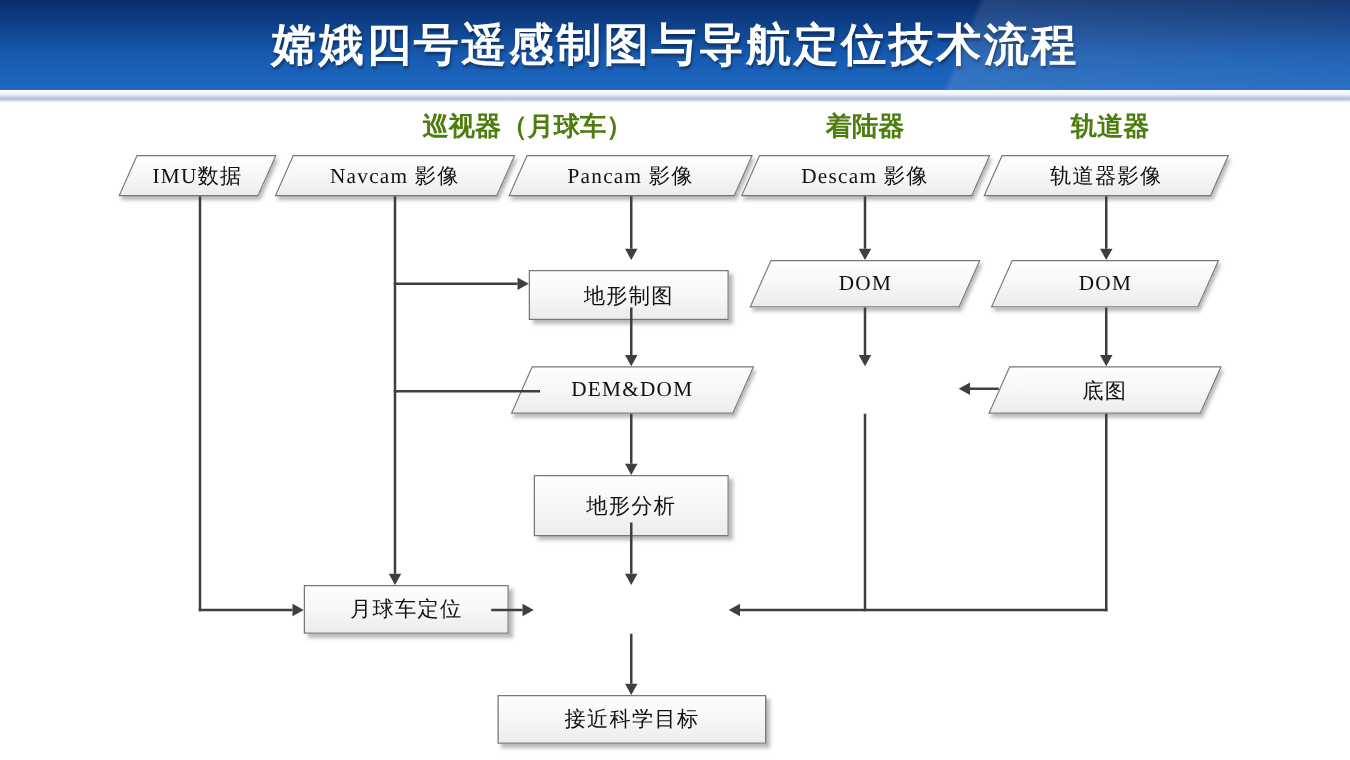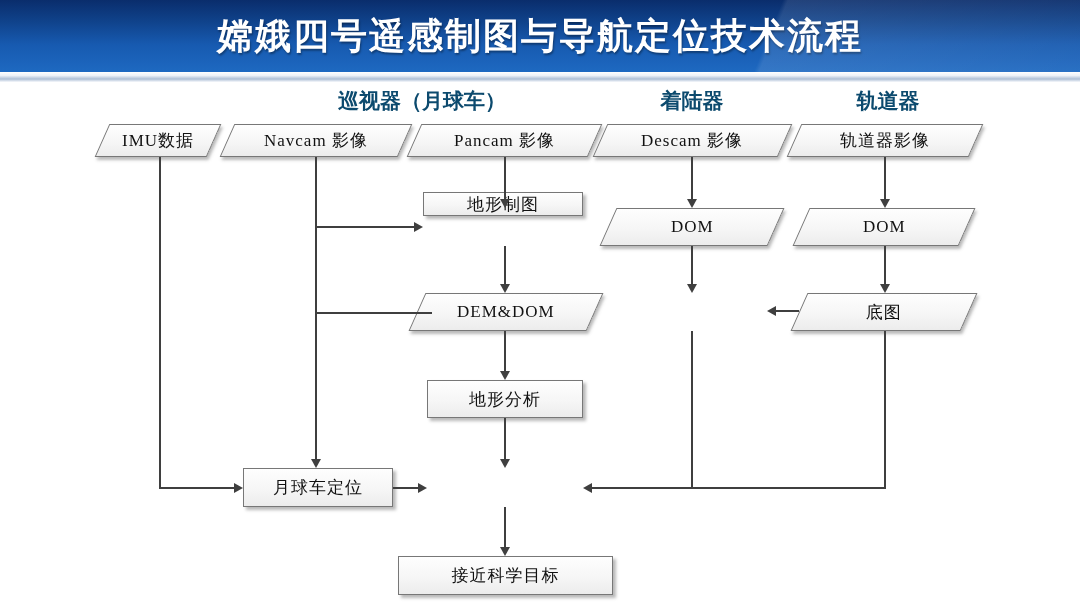--- a/index.html
+++ b/index.html
@@ -12,21 +12,21 @@
           display:flex;align-items:center;justify-content:center;}
   .banner-gloss{position:absolute;right:0;top:0;width:46%;height:100%;pointer-events:none;
           background:linear-gradient(112deg,rgba(255,255,255,0) 38%,rgba(255,255,255,0.10) 39%,rgba(255,255,255,0.05) 100%);}
   .banner-title{color:#ffffff;font-weight:bold;font-size:36px;letter-spacing:2px;
           text-shadow:1px 2px 2px rgba(0,0,0,0.35);white-space:nowrap;}
   .banner-strip{position:absolute;left:0;top:72px;width:1080px;height:10px;
           background:linear-gradient(180deg,#ffffff 0%,#eef2f8 35%,#aebfd6 70%,#f7f9fc 100%);}
 
   
   .col-hdr{position:absolute;transform:translateX(-50%);font-weight:bold;font-size:21px;
-           color:#0c4a6e;white-space:nowrap;}
+           color:#4d7c0f;white-space:nowrap;}
 
   
   .node{position:absolute;box-sizing:border-box;border:1px solid #777;
         background:linear-gradient(180deg,#fefefe 0%,#f6f6f6 55%,#ececec 100%);
         box-shadow:3px 3px 3px rgba(100,100,100,0.45);
         display:flex;align-items:center;justify-content:center;}
   .node .lbl{font-family:"Liberation Serif","DejaVu Serif",serif;font-size:17px;color:#111;
         white-space:nowrap;letter-spacing:1px;}
   .par{transform:skewX(-24deg);}
   .par .lbl{transform:skewX(24deg);}
@@ -64,42 +64,42 @@
   <div class="node par" style="left:414px;top:124px;width:181px;height:33px;">
     <span class="lbl">Pancam 影像</span>
     </div>
   <div class="node par" style="left:600px;top:124px;width:185px;height:33px;">
     <span class="lbl">Descam 影像</span>
     </div>
   <div class="node par" style="left:794px;top:124px;width:182px;height:33px;">
     <span class="lbl">轨道器影像</span>
     </div>
 
-  <div class="node" style="left:423px;top:192px;width:160px;height:24px;">
+  <div class="node" style="left:423px;top:216px;width:160px;height:40px;">
     <span class="lbl">地形制图</span>
     </div>
   <div class="node par" style="left:608px;top:208px;width:168px;height:38px;">
     <span class="lbl">DOM</span>
     </div>
   <div class="node par" style="left:801px;top:208px;width:166px;height:38px;">
     <span class="lbl">DOM</span>
     </div>
 
   <div class="node par" style="left:417px;top:293px;width:178px;height:38px;">
     <span class="lbl">DEM&amp;DOM</span>
     </div>
   <div class="node par" style="left:799px;top:293px;width:170px;height:38px;">
     <span class="lbl">底图</span>
     </div>
 
-  <div class="node" style="left:427px;top:380px;width:156px;height:38px;">
+  <div class="node" style="left:427px;top:380px;width:156px;height:49px;">
     <span class="lbl">地形分析</span>
     </div>
 
-  <div class="node" style="left:243px;top:468px;width:150px;height:39px;">
+  <div class="node" style="left:243px;top:468px;width:164px;height:39px;">
     <span class="lbl">月球车定位</span>
     </div>
 
   <div class="node" style="left:398px;top:556px;width:215px;height:39px;">
     <span class="lbl">接近科学目标</span>
     </div>
 
   <div class="line vl" style="left:159px;top:157px;height:332px;"></div>
   <div class="line hl" style="left:159px;top:487px;width:75px;"></div>
   <div class="ah a-right" style="left:234px;top:483px;"></div>

